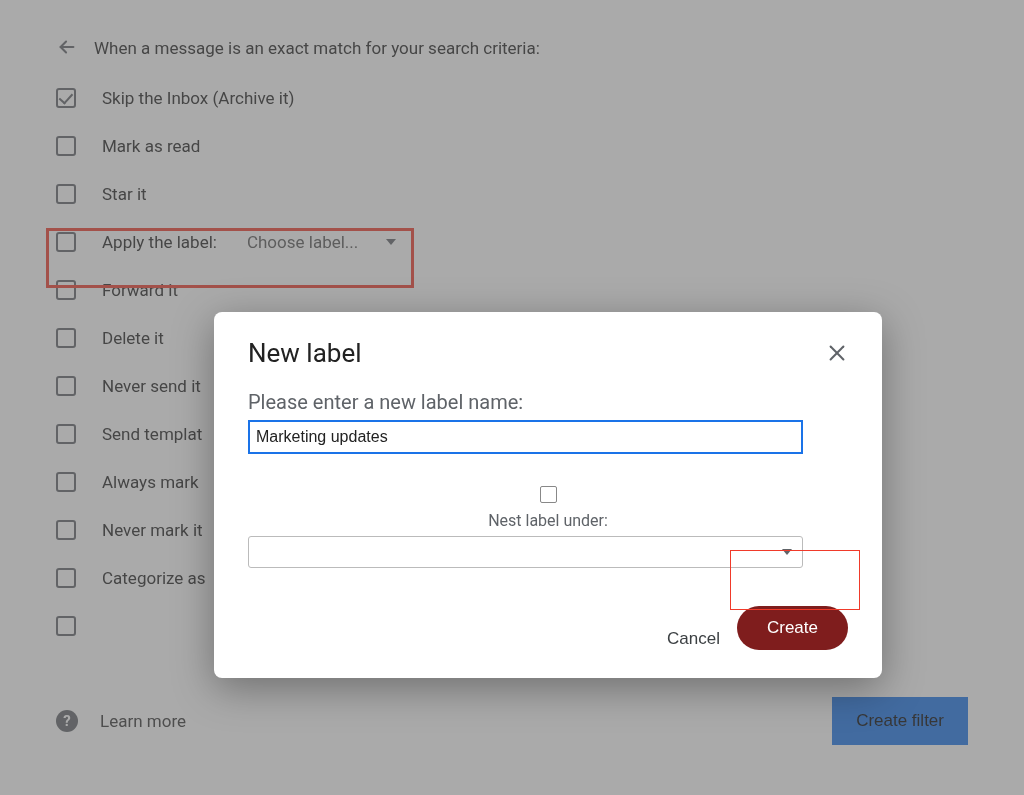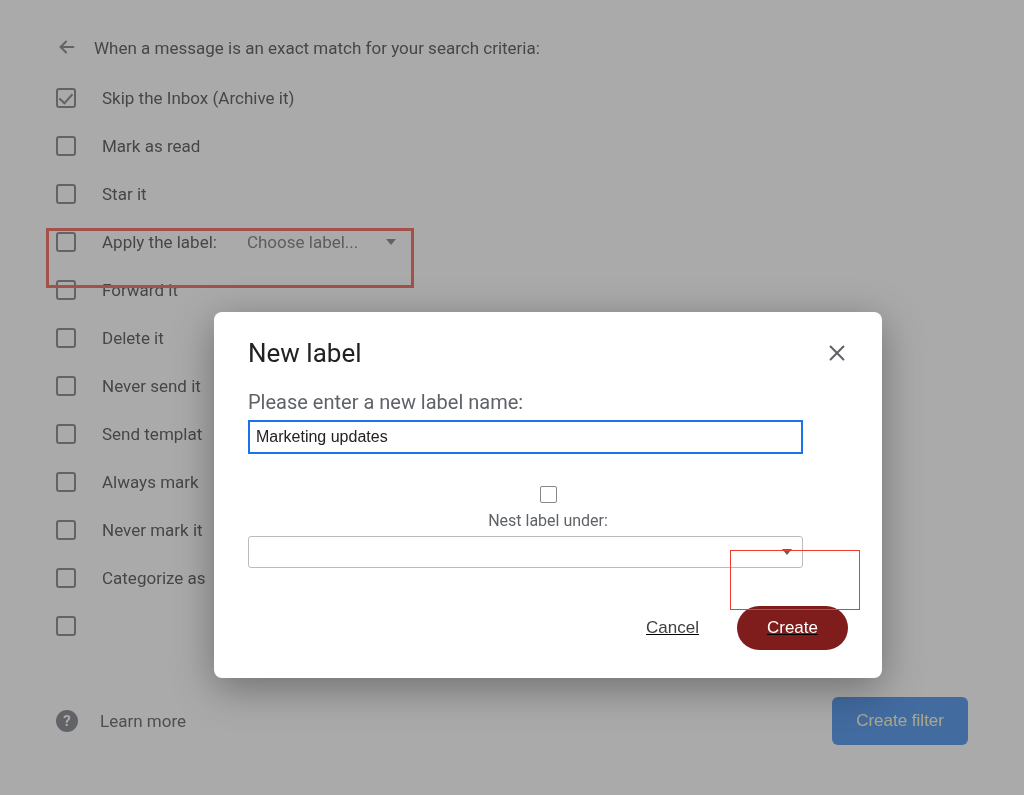--- a/index.html
+++ b/index.html
@@ -95,23 +95,23 @@
     display: flex; align-items: center; gap: 22px; color:#333;
   }
   .help-icon {
     width: 22px; height: 22px; border-radius: 50%;
     background: #5f6368; color:#fff;
     display:flex;align-items:center;justify-content:center;
     font-size:15px; font-weight:700;
   }
   .create-filter-btn {
     background: #1a73e8;
-    color: #fef9c3;
+    color: #000000;
     border: none;
-    border-radius: 6px;
+    border-radius: 0;
     padding: 14px 24px;
     font-size: 17px;
     font-weight: 500;
   }
   
   .dim-overlay {
     position:absolute; inset:0;
     background: rgba(100,100,100,0.55);
   }
 
@@ -159,24 +159,23 @@
     display:flex;align-items:center;justify-content:flex-end;
     padding:0 10px;
   }
   .nest-caret {
     width: 0; height: 0;
     border-left: 5px solid transparent;
     border-right: 5px solid transparent;
     border-top: 6px solid #5f6368;
   }
   .modal-footer {
-    display:flex; justify-content:flex-end; align-items:center;
-    gap: 32px;
+    display:flex; justify-content:flex-end; align-items:flex-end;
+    gap: 11px;
     margin-top: 38px;
-    text-decoration: underline;
   }
   .cancel-btn {
     background:none;border:none;font-size:17px;color:#3c4043;
   }
   .create-btn {
     background:#7f1d1d;color:#fff;border:none;
     border-radius: 24px;
     padding: 12px 30px;
     font-size:17px; font-weight:500;
   }

